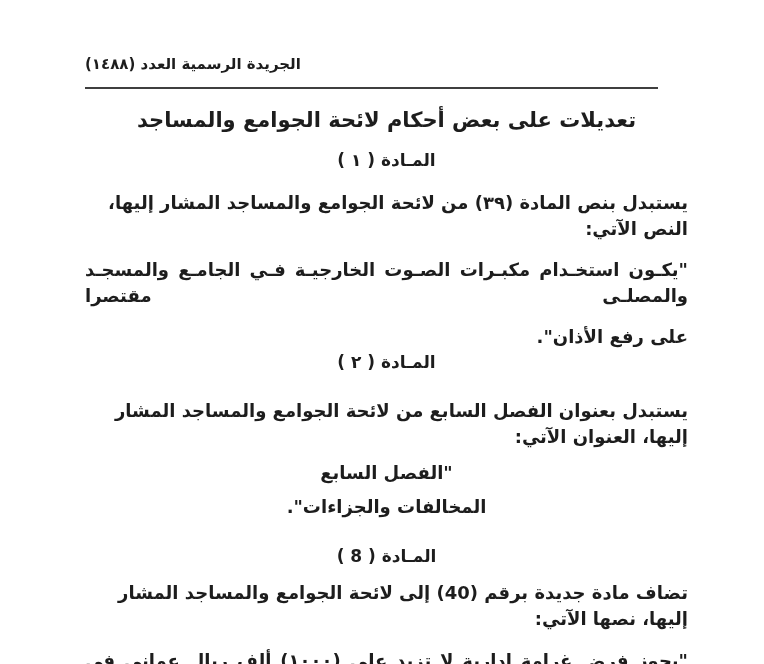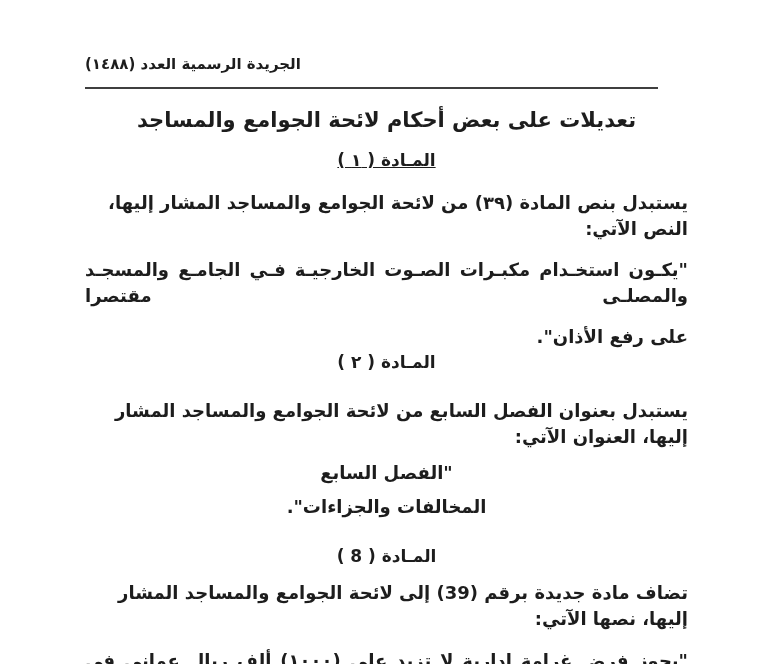--- a/index.html
+++ b/index.html
@@ -55,21 +55,21 @@
     text-align:justify;
     text-align-last:justify;
   }
   .center-bold{
     text-align:center;
     font-size:18px;
     line-height:26px;
   }
   section{display:contents;}
   
-  .mt-h1{margin-top:14px;text-decoration:underline;}
+  .mt-h1{margin-top:14px;}
   .mt-intro1{margin-top:18px;}
   .mt-q1a{margin-top:15px;}
   .mt-q1b{margin-top:15px;}
   .mt-h2{}
   .mt-intro2{margin-top:24px;}
   .mt-chap{margin-top:10px;}
   .mt-chapsub{margin-top:8px;}
   .mt-h3{margin-top:24px;}
   .mt-intro3{margin-top:12px;}
   .mt-q3a{margin-top:16px;}
@@ -94,18 +94,18 @@
 
   <section>
     <div class="article-heading mt-h2">المـادة ( ٢ )</div>
     <p class="line mt-intro2">يستبدل بعنوان الفصل السابع من لائحة الجوامع والمساجد المشار إليها، العنوان الآتي:</p>
     <p class="center-bold mt-chap">"الفصل السابع</p>
     <p class="center-bold mt-chapsub">المخالفات والجزاءات".</p>
   </section>
 
   <section>
     <div class="article-heading mt-h3">المـادة ( 8 )</div>
-    <p class="line mt-intro3">تضاف مادة جديدة برقم (39) إلى لائحة الجوامع والمساجد المشار إليها، نصها الآتي:</p>
+    <p class="line mt-intro3">تضاف مادة جديدة برقم (40) إلى لائحة الجوامع والمساجد المشار إليها، نصها الآتي:</p>
     <p class="line justified mt-q3a">"يجوز فرض غرامة إدارية لا تزيد على (١٠٠٠) ألف ريال عماني في حال مخالفة أحكام</p>
     
   </section>
 
 </div>
 
 </body></html>

